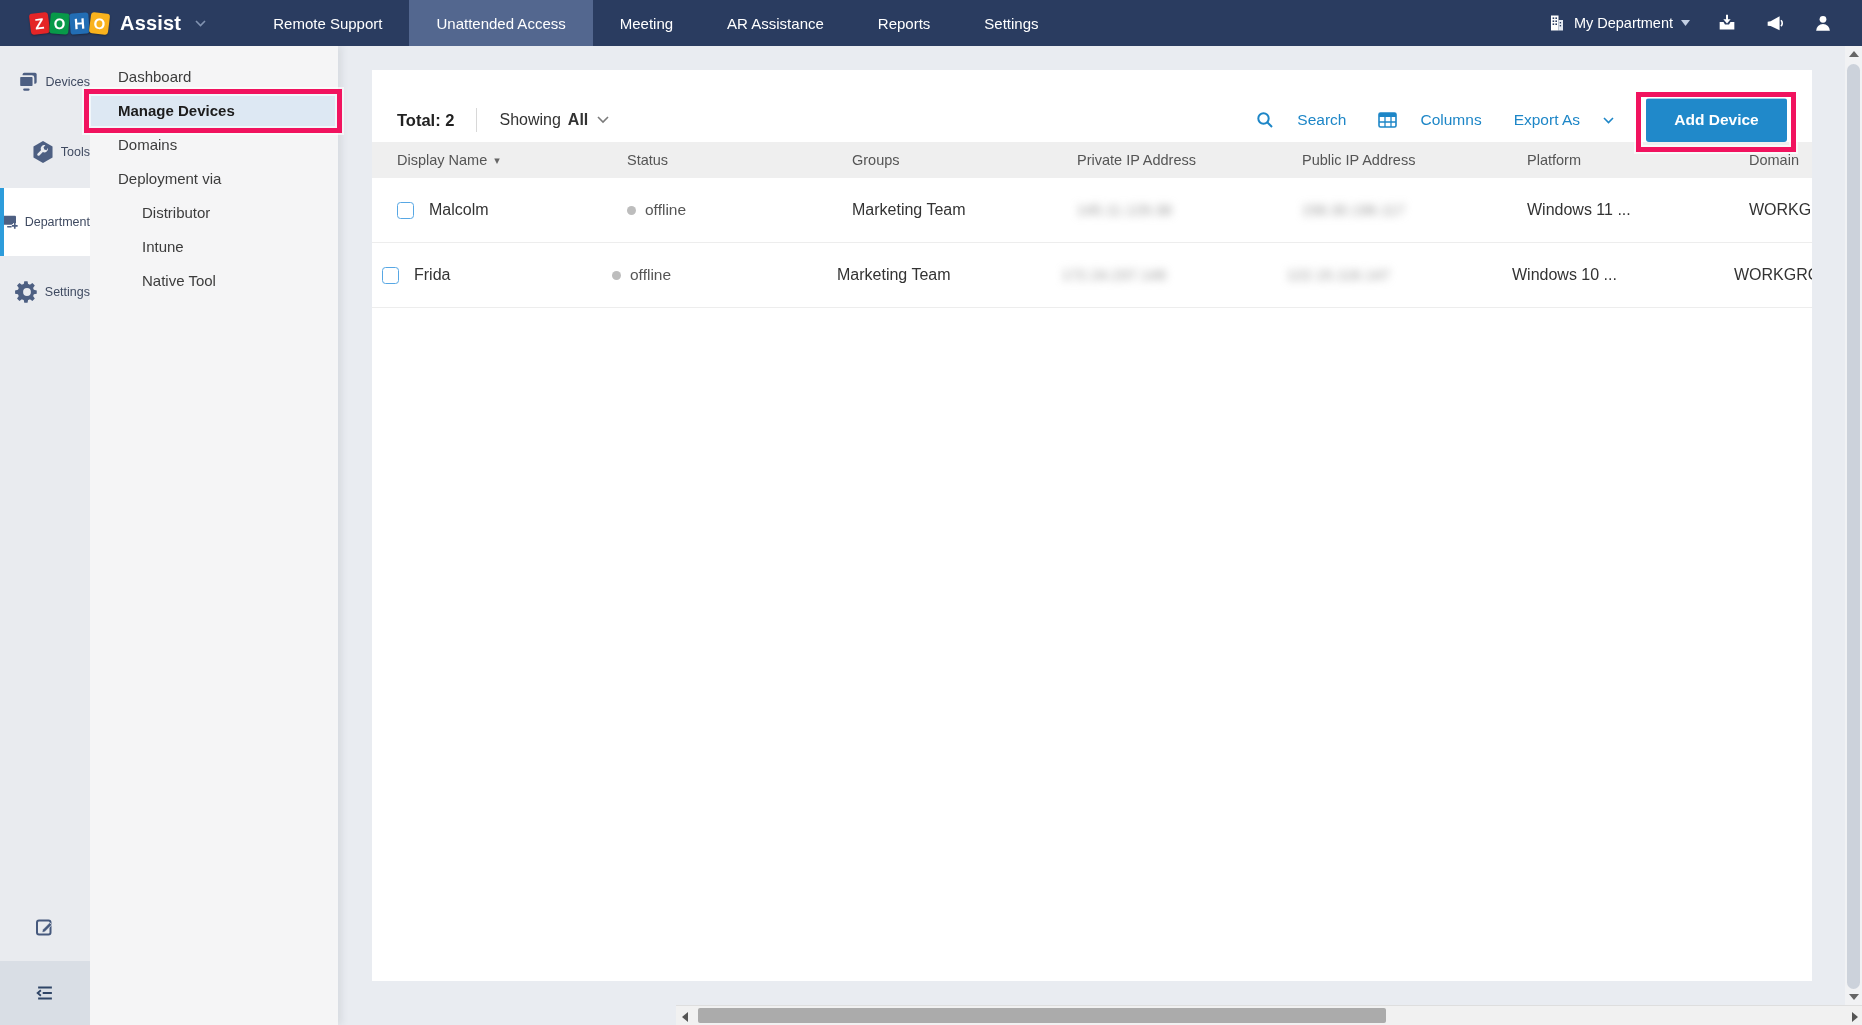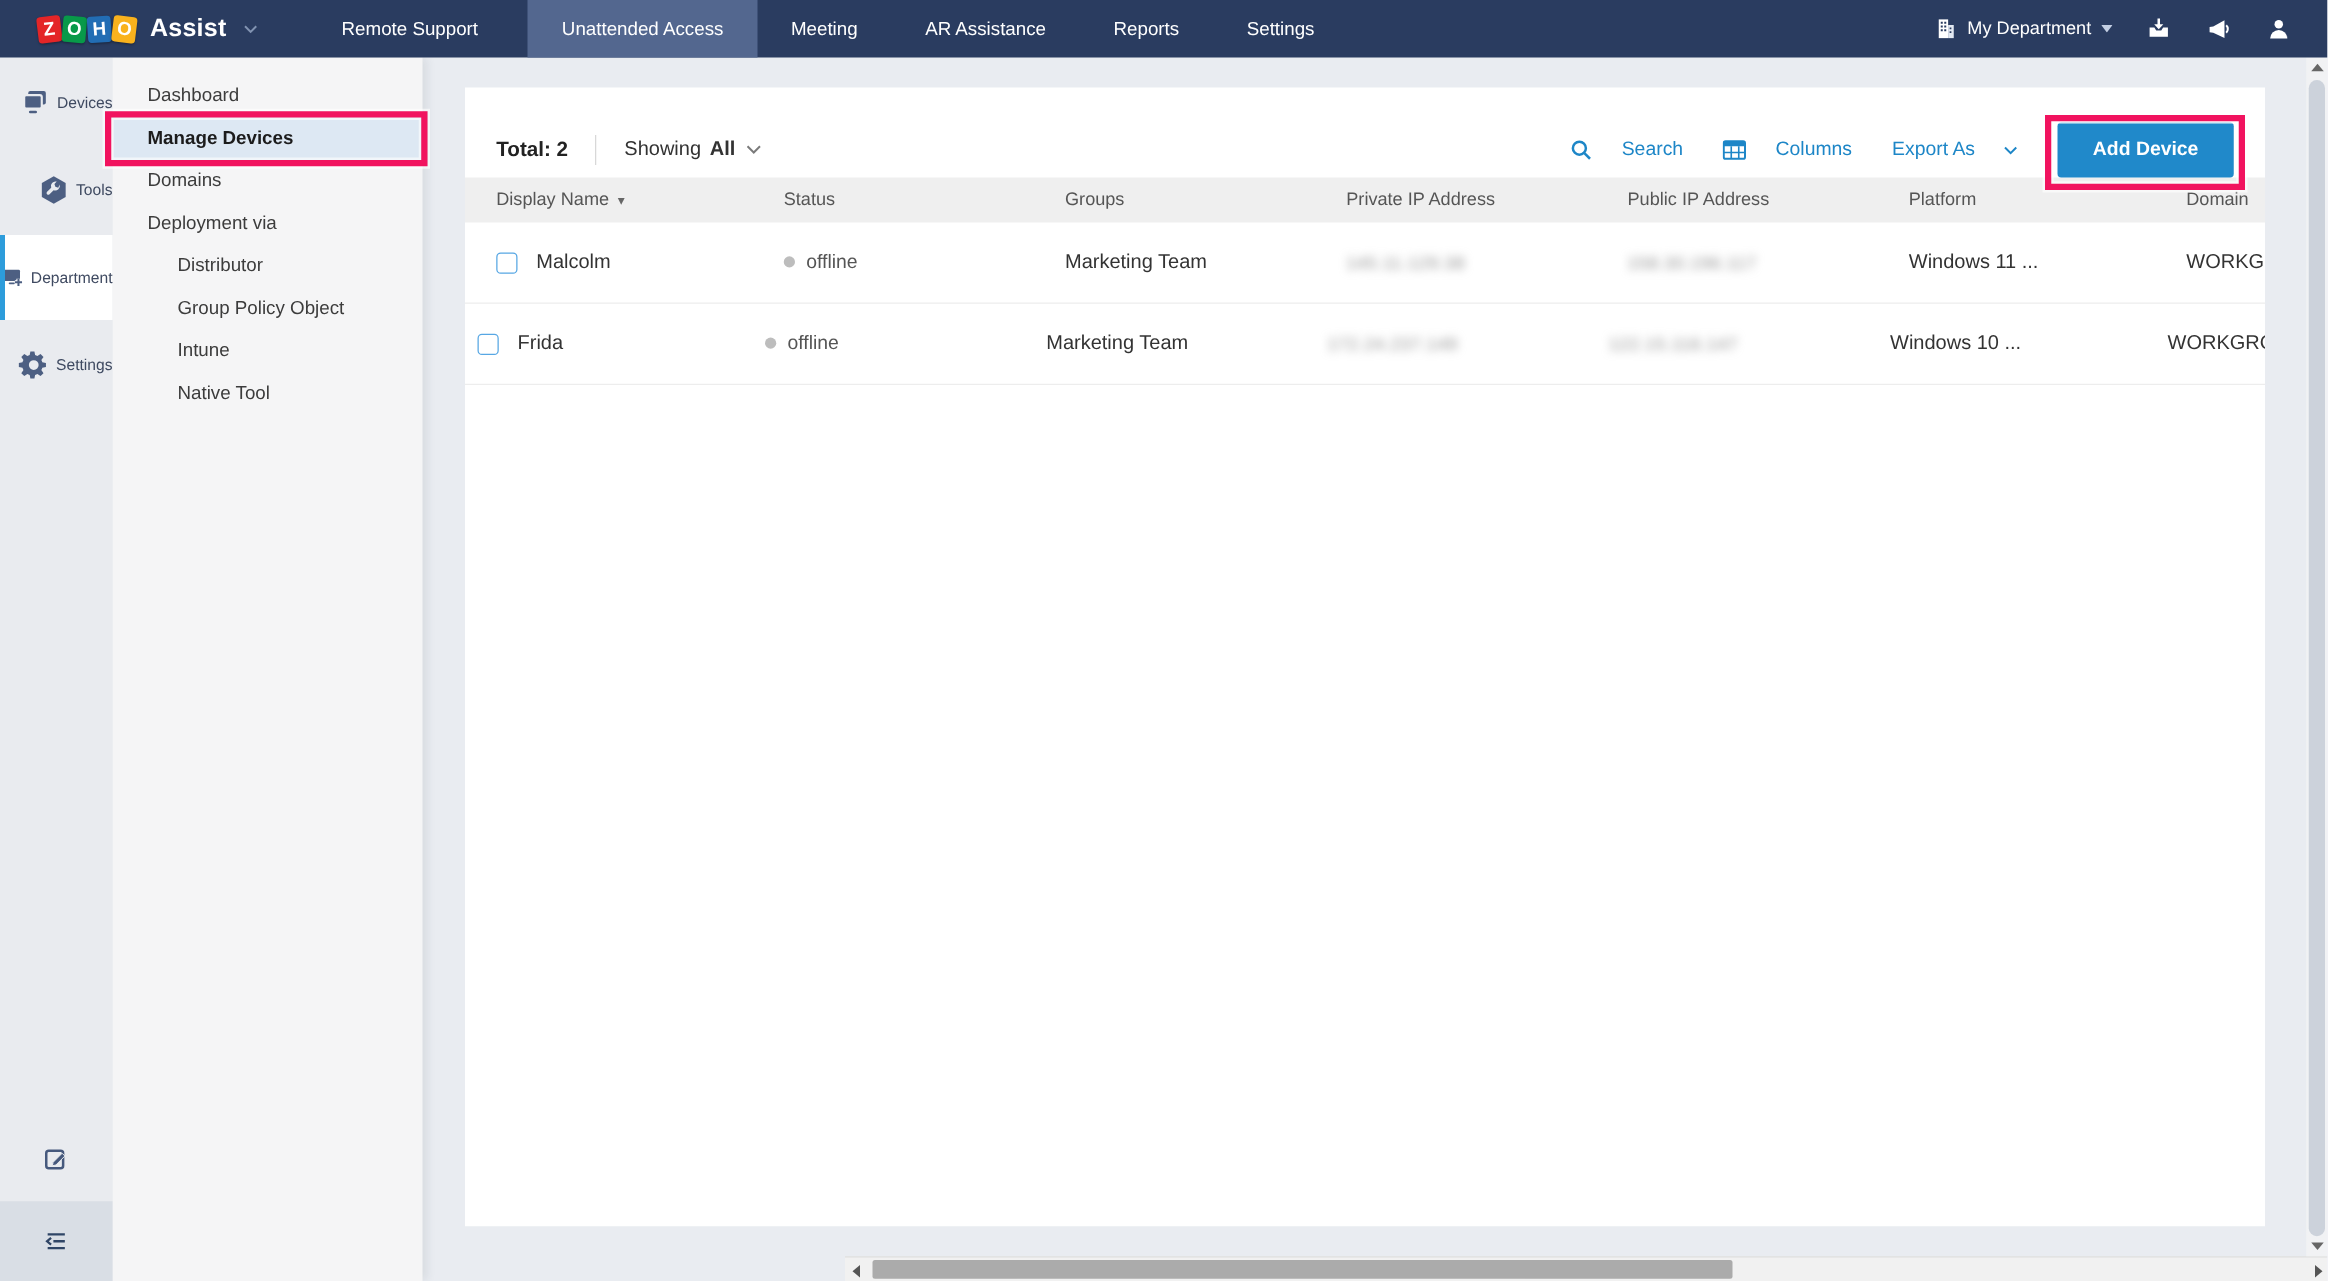--- a/index.html
+++ b/index.html
@@ -18,21 +18,21 @@
     display:flex; align-items:center; justify-content:center; margin-right:1px;
     box-shadow:0 1px 2px rgba(0,0,0,.35); }
   .tile.t0 { background:#e42527; transform:rotate(-7deg); }
   .tile.t1 { background:#089949; transform:rotate(5deg); }
   .tile.t2 { background:#226db4; transform:rotate(-4deg); }
   .tile.t3 { background:#f9b21d; transform:rotate(7deg); }
   .product { font-size:20px; font-weight:bold; margin-left:10px; letter-spacing:.2px; }
   .brand-caret { margin-left:14px; display:flex; align-items:center; opacity:.75; }
   .menu { display:flex; margin-left:40px; }
   .menu-item { padding:0 27px; display:flex; align-items:center; font-size:15px; cursor:pointer; white-space:nowrap; }
-  .menu-item.active { background:#53678f;margin-left:13px; }
+  .menu-item.active { background:#53678f; }
   .nav-right { margin-left:auto; display:flex; align-items:center; gap:26px; padding-right:28px; }
   .dept { display:flex; align-items:center; gap:8px; font-size:14.5px; cursor:pointer; }
   .nav-icon { display:flex; align-items:center; cursor:pointer; }
 
   
   .rail { position:absolute; top:46px; left:0; width:90px; bottom:0; background:#e9ebef; z-index:20; }
   .rail-item { height:68px; margin-top:2px; display:flex; align-items:center;
     justify-content:flex-end; gap:5px; font-size:12.5px; color:#3f4a61; cursor:pointer; position:relative; }
   .rail-item.active { background:#fff; }
   .rail-item.active::before { content:""; position:absolute; left:0; top:0; bottom:0; width:4px; background:#2d9cdb; }
@@ -210,21 +210,20 @@
     </div>
   </div>
 </aside>
 
 <aside class="sidebar">
   <div class="side-item">Dashboard</div>
   <div class="side-item active">Manage Devices</div>
   <div class="side-item">Domains</div>
   <div class="side-item">Deployment via</div>
   <div class="side-item lvl1">Distributor</div>
-  <div class="side-item lvl1">Group Policy Object</div>
   <div class="side-item lvl1">Intune</div>
   <div class="side-item lvl1">Native Tool</div>
 </aside>
 
 <main class="main">
   <div class="card">
 
     <div class="toolbar">
       <div class="tb-left">
         <span class="total"><span>Total:</span>&nbsp;<span>2</span></span>

